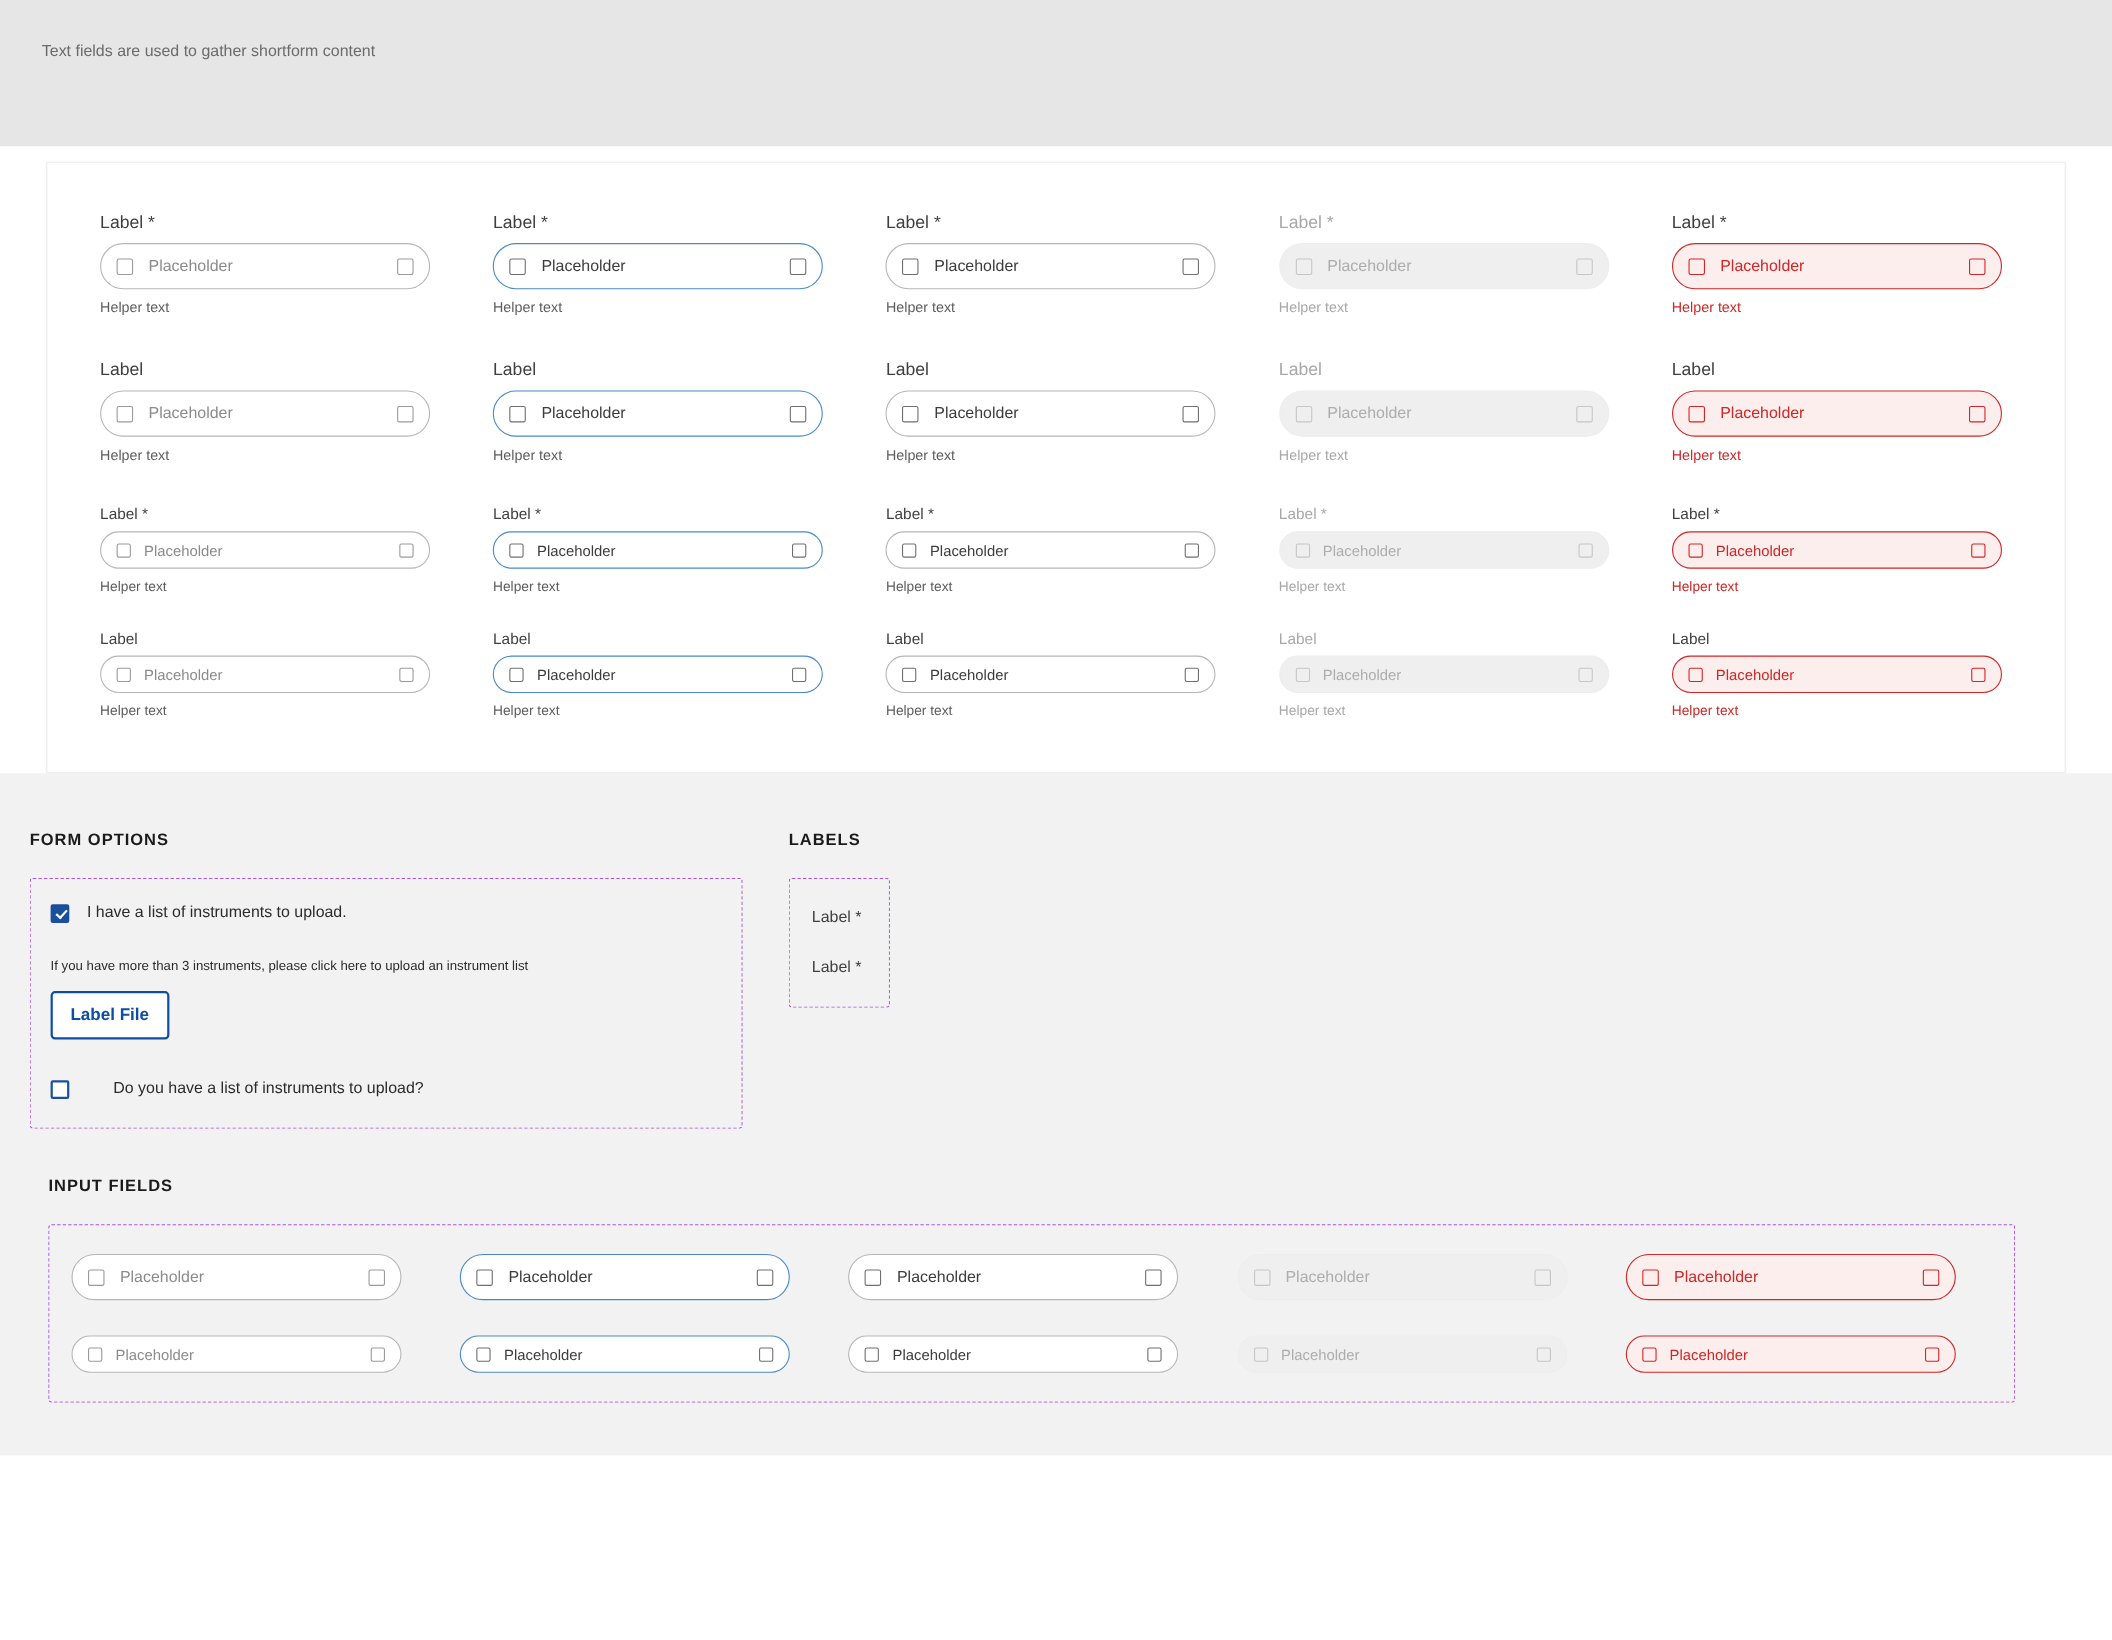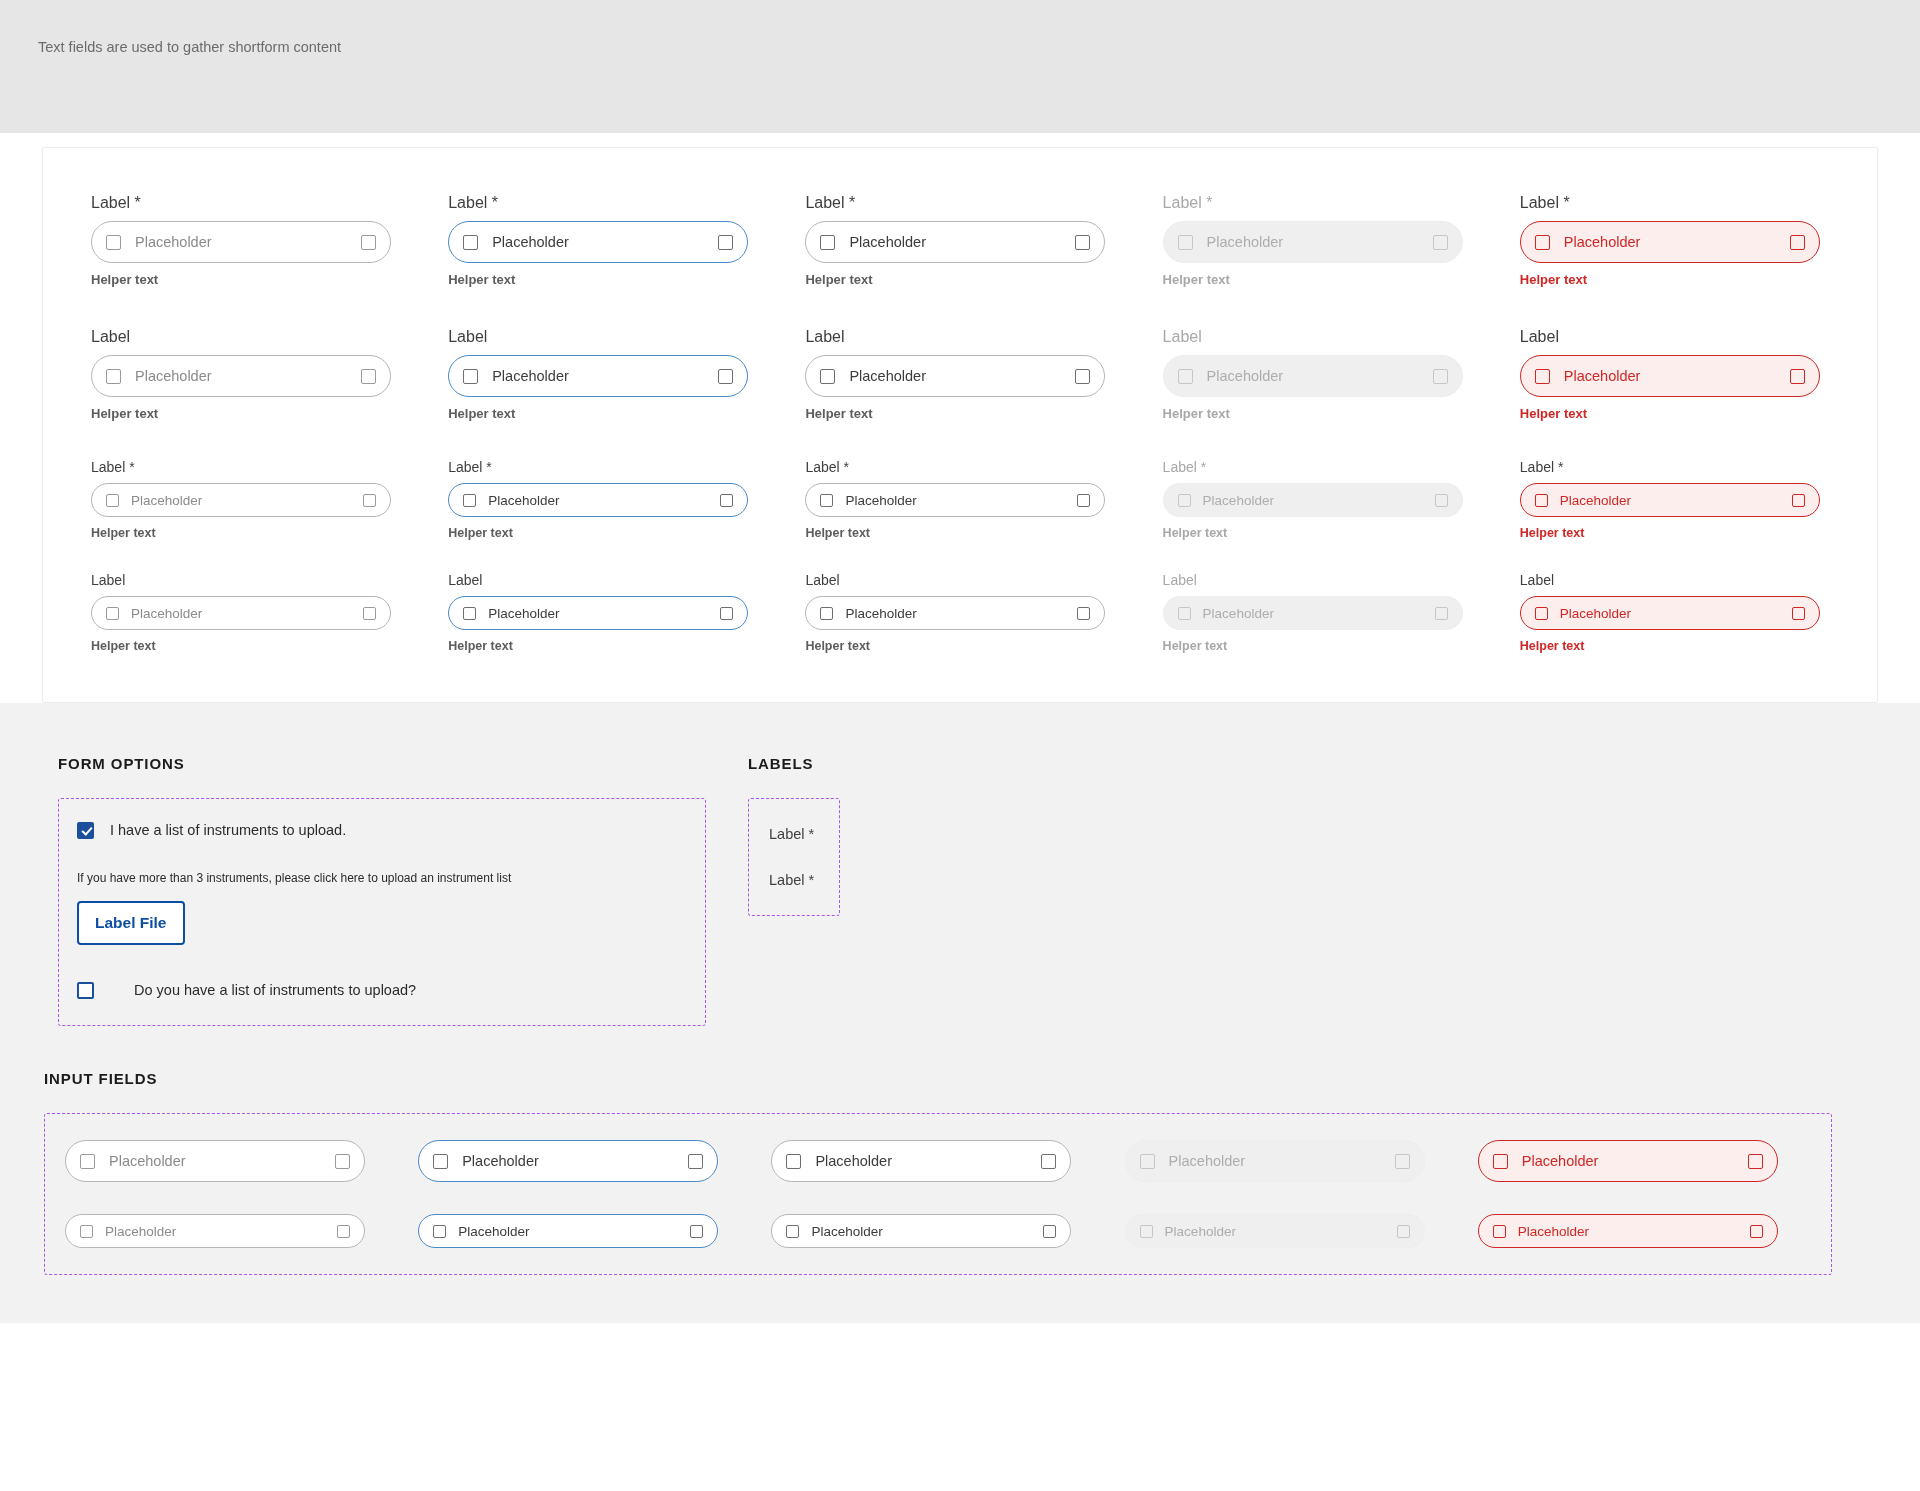--- a/index.html
+++ b/index.html
@@ -102,21 +102,20 @@
     border-radius: 2px;
     flex: 0 0 auto;
   }
   .size-sm .sq { width: 13px; height: 13px; }
 
   .fld-help {
     font-size: 13px;
     color: #5d5d5d;
     margin-top: 9px;
     line-height: 16px;
-    font-weight: bold;
   }
   .size-sm .fld-help { font-size: 12.5px; margin-top: 8px; }
 
   
   .st-active .fld-box { border-color: #4a89c8; background: #ffffff; }
   .st-active .fld-box .ph { color: #3c3c3c; }
   .st-active .sq { border-color: #6f6f6f; }
 
   
   .st-filled .fld-box { border-color: #b6b6b6; background: #ffffff; }
@@ -144,21 +143,21 @@
   }
   .sec-title {
     font-size: 15px;
     font-weight: bold;
     letter-spacing: 0.9px;
     color: #1b1b1b;
     text-transform: uppercase;
   }
   .lower-top {
     display: flex;
-    padding-left: 58px;
+    padding-left: 27px;
   }
   .form-options-col { width: 690px; }
   .labels-col { width: 420px; }
 
   .dashed {
     border: 1.6px dashed #a855e8;
     border-radius: 3px;
   }
 
   .form-options-box {

